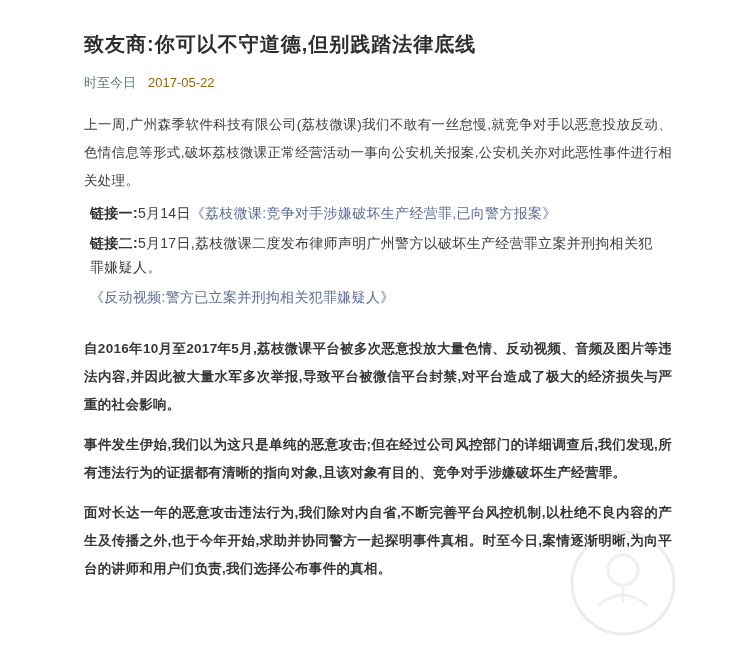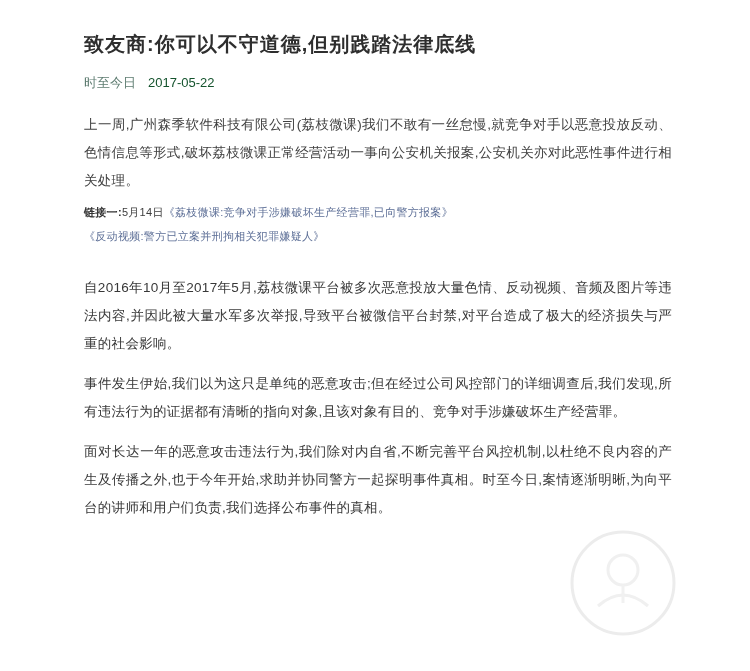--- a/index.html
+++ b/index.html
@@ -33,35 +33,35 @@
     font-weight: 700;
     color: #2e2e2e;
     letter-spacing: 1px;
   }
   .byline {
     margin: 0 0 19px 0;
     font-size: 13px;
     line-height: 18px;
   }
   .byline .author { color: #5f7d72; margin-right: 12px; cursor: pointer; }
-  .byline .date { color: #14532d; }
+  .byline .date { color: #a16207; }
   .para {
     margin: 0 0 12px 0;
     font-size: 13.5px;
     line-height: 28px;
     color: #404040;
     text-align: justify;
     letter-spacing: 0.3px;
   }
-  .para.bold { font-weight: 400; color: #383838; }
+  .para.bold { font-weight: 700; color: #383838; }
   .para.report { margin-bottom: 5px; }
   .links { margin: 0 0 26px 0; }
   .link-line {
-    margin: 0;
-    font-size: 11px;
+    margin: 6px;
+    font-size: 14px;
     line-height: 24px;
     color: #3d3d3d;
     letter-spacing: 0.3px;
   }
   .link-label { font-weight: 700; color: #333333; }
   .article-link { color: #5c6e96; text-decoration: none; cursor: pointer; }
 </style>
 </head>
 <body>
 
@@ -79,20 +79,21 @@
     <h1 class="title">致友商:你可以不守道德,但别践踏法律底线</h1>
 
     <div class="byline">
       <span class="author">时至今日</span><span class="date">2017-05-22</span>
     </div>
 
     <p class="para report">上一周,广州森季软件科技有限公司(荔枝微课)我们不敢有一丝怠慢,就竞争对手以恶意投放反动、色情信息等形式,破坏荔枝微课正常经营活动一事向公安机关报案,公安机关亦对此恶性事件进行相关处理。</p>
 
     <div class="links">
       <p class="link-line"><span class="link-label">链接一:</span><span class="link-date">5月14日</span><a class="article-link">《荔枝微课:竞争对手涉嫌破坏生产经营罪,已向警方报案》</a></p>
+      <p class="link-line"><span class="link-label">链接二:</span><span>5月17日,荔枝微课二度发布律师声明广州警方以破坏生产经营罪立案并刑拘相关犯罪嫌疑人。</span></p>
       <p class="link-line"><a class="article-link">《反动视频:警方已立案并刑拘相关犯罪嫌疑人》</a></p>
     </div>
 
     <p class="para bold">自2016年10月至2017年5月,荔枝微课平台被多次恶意投放大量色情、反动视频、音频及图片等违法内容,并因此被大量水军多次举报,导致平台被微信平台封禁,对平台造成了极大的经济损失与严重的社会影响。</p>
     <p class="para bold">事件发生伊始,我们以为这只是单纯的恶意攻击;但在经过公司风控部门的详细调查后,我们发现,所有违法行为的证据都有清晰的指向对象,且该对象有目的、竞争对手涉嫌破坏生产经营罪。</p>
     <p class="para bold">面对长达一年的恶意攻击违法行为,我们除对内自省,不断完善平台风控机制,以杜绝不良内容的产生及传播之外,也于今年开始,求助并协同警方一起探明事件真相。时至今日,案情逐渐明晰,为向平台的讲师和用户们负责,我们选择公布事件的真相。</p>
 
   </div>
 </div>
 

